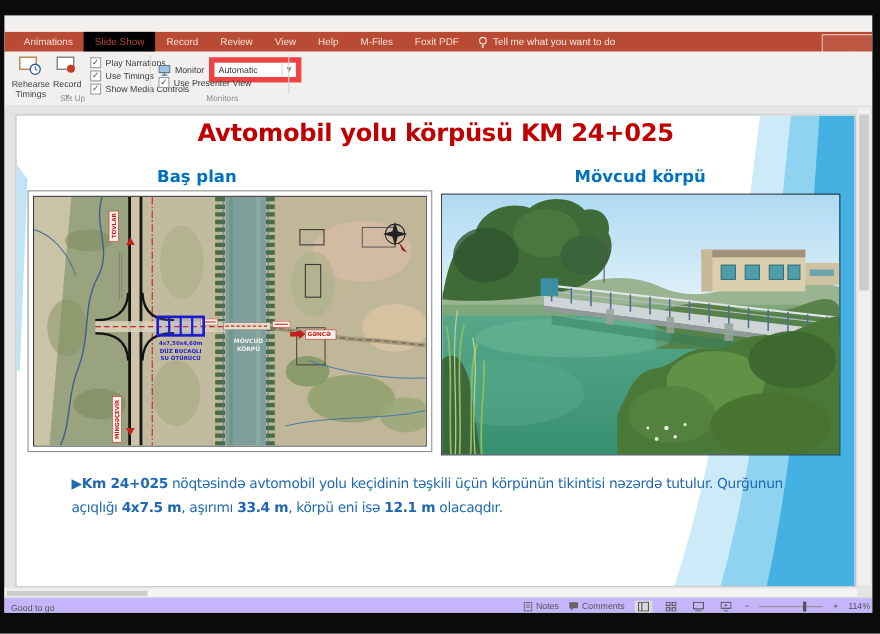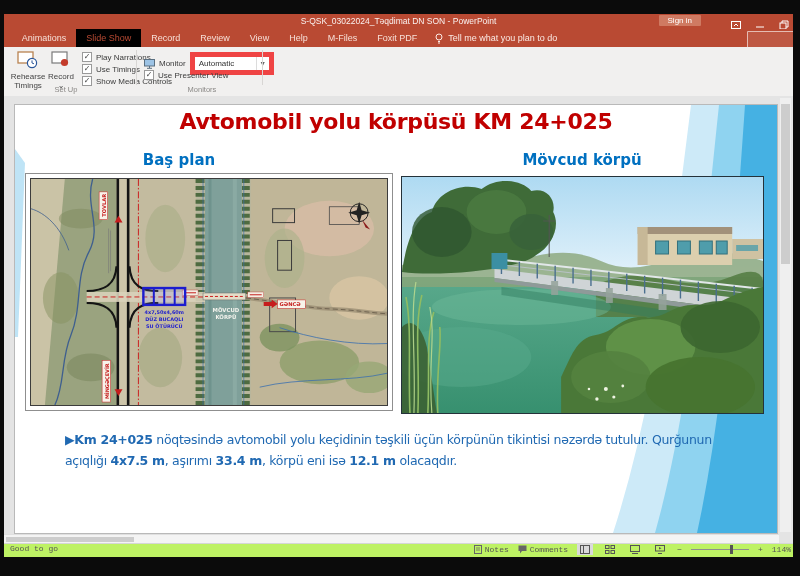--- a/index.html
+++ b/index.html
@@ -52,80 +52,57 @@
   .caption.left{left:84px;width:160px;}
   .caption.right{left:487px;width:160px;}
   .map-frame{position:absolute;left:10px;top:68px;width:368px;height:238px;background:#fff;border:1px solid #8f8f8f;z-index:2;box-sizing:border-box;padding:4px;}
   .map-img{width:358px;height:228px;border:1px solid #3c3c3c;box-sizing:border-box;display:block;}
   .photo{position:absolute;left:386px;top:71px;width:363px;height:238px;border:1px solid #24323a;z-index:2;box-sizing:border-box;}
   .body-text{position:absolute;left:50px;top:324px;width:690px;z-index:3;
       font-family:"DejaVu Sans",sans-serif;font-size:12.5px;letter-spacing:-0.3px;color:#2069b2;line-height:21px;white-space:nowrap;}
   .body-text .b{font-weight:bold;}
 
   
-  .statusbar{position:absolute;left:0;bottom:0;width:100%;height:13px;background:#bef264;border-top:1px solid #d6d6d6;
-      font-size:8px;color:#555;display:flex;align-items:flex-start;font-family:Liberation Mono, monospace;}
+  .statusbar{position:absolute;left:0;bottom:0;width:100%;height:13px;background:#c4b5fd;border-top:1px solid #d6d6d6;
+      font-size:8px;color:#555;display:flex;align-items:flex-end;}
   .sb-left{margin-left:6px;}
   .sb-right{margin-left:auto;display:flex;align-items:center;gap:9px;margin-right:2px;}
   .sb-item{display:flex;align-items:center;gap:3px;}
   .viewbtn{width:16px;height:11px;display:flex;align-items:center;justify-content:center;}
   .viewbtn.sel{background:#dadada;}
   .zoomtrack{width:58px;height:1px;background:#8f8f8f;position:relative;}
   .zoomtrack .zthumb{position:absolute;left:68%;top:-4px;width:3px;height:9px;background:#555;}
   .zoompct{white-space:nowrap;}
   svg text{font-family:"DejaVu Sans",sans-serif;}
 </style>
 </head>
 <body>
 
 <div class="window">
 
-  <div class="titlebar">
-    <div class="doc-title">S-QSK_03022024_Təqdimat DN SON  -  PowerPoint</div>
-    <div class="win-ctrls">
-      <span class="signin">Sign in</span>
-      <span class="wc">
-        <svg width="10" height="10" viewBox="0 0 10 10">
-            <rect x="0.5" y="1.5" width="9" height="7" fill="none" stroke="#fff" stroke-width="1"></rect>
-            <path d="M3,6 L5,4 L7,6" fill="none" stroke="#fff" stroke-width="1"></path>
-          </svg>
-      </span>
-      <span class="wc">
-        <svg width="10" height="10" viewBox="0 0 10 10">
-            <line x1="1" y1="7" x2="9" y2="7" stroke="#fff" stroke-width="1"></line>
-          </svg>
-      </span>
-      <span class="wc">
-        <svg width="10" height="10" viewBox="0 0 10 10">
-            <rect x="1" y="3" width="6" height="6" fill="none" stroke="#fff" stroke-width="1"></rect>
-            <path d="M3,3 V1 H9 V7 H7" fill="none" stroke="#fff" stroke-width="1"></path>
-          </svg>
-      </span>
-    </div>
-  </div>
 
   <div class="tabrow">
     <div style="display:flex;">
         <div class="tab clipped">Transitions</div>
         <div class="tab">Animations</div>
         <div class="tab active">Slide Show</div>
         <div class="tab">Record</div>
         <div class="tab">Review</div>
         <div class="tab">View</div>
         <div class="tab">Help</div>
         <div class="tab">M-Files</div>
         <div class="tab">Foxit PDF</div>
       </div>
     <div class="tellme">
       <svg width="8" height="11" viewBox="0 0 8 11">
           <circle cx="4" cy="4" r="3" fill="none" stroke="#fbeae4" stroke-width="1"></circle>
           <line x1="3" y1="8.5" x2="5" y2="8.5" stroke="#fbeae4" stroke-width="1"></line>
           <line x1="3" y1="10" x2="5" y2="10" stroke="#fbeae4" stroke-width="1"></line>
         </svg>
-      <span>Tell me what you plan to do</span>
+      <span>Tell me what you want to do</span>
     </div>
     <div class="share">
       <svg width="8" height="8" viewBox="0 0 8 8">
           <circle cx="3" cy="3" r="1.6" fill="none" stroke="#fff" stroke-width="0.9"></circle>
           <path d="M1,7.5 C1,5.5 5,5.5 5,7.5" fill="none" stroke="#fff" stroke-width="0.9"></path>
           <line x1="6" y1="1" x2="6" y2="4" stroke="#fff" stroke-width="0.9"></line>
           <line x1="4.5" y1="2.5" x2="7.5" y2="2.5" stroke="#fff" stroke-width="0.9"></line>
         </svg>
       <span>Share</span>
     </div>

